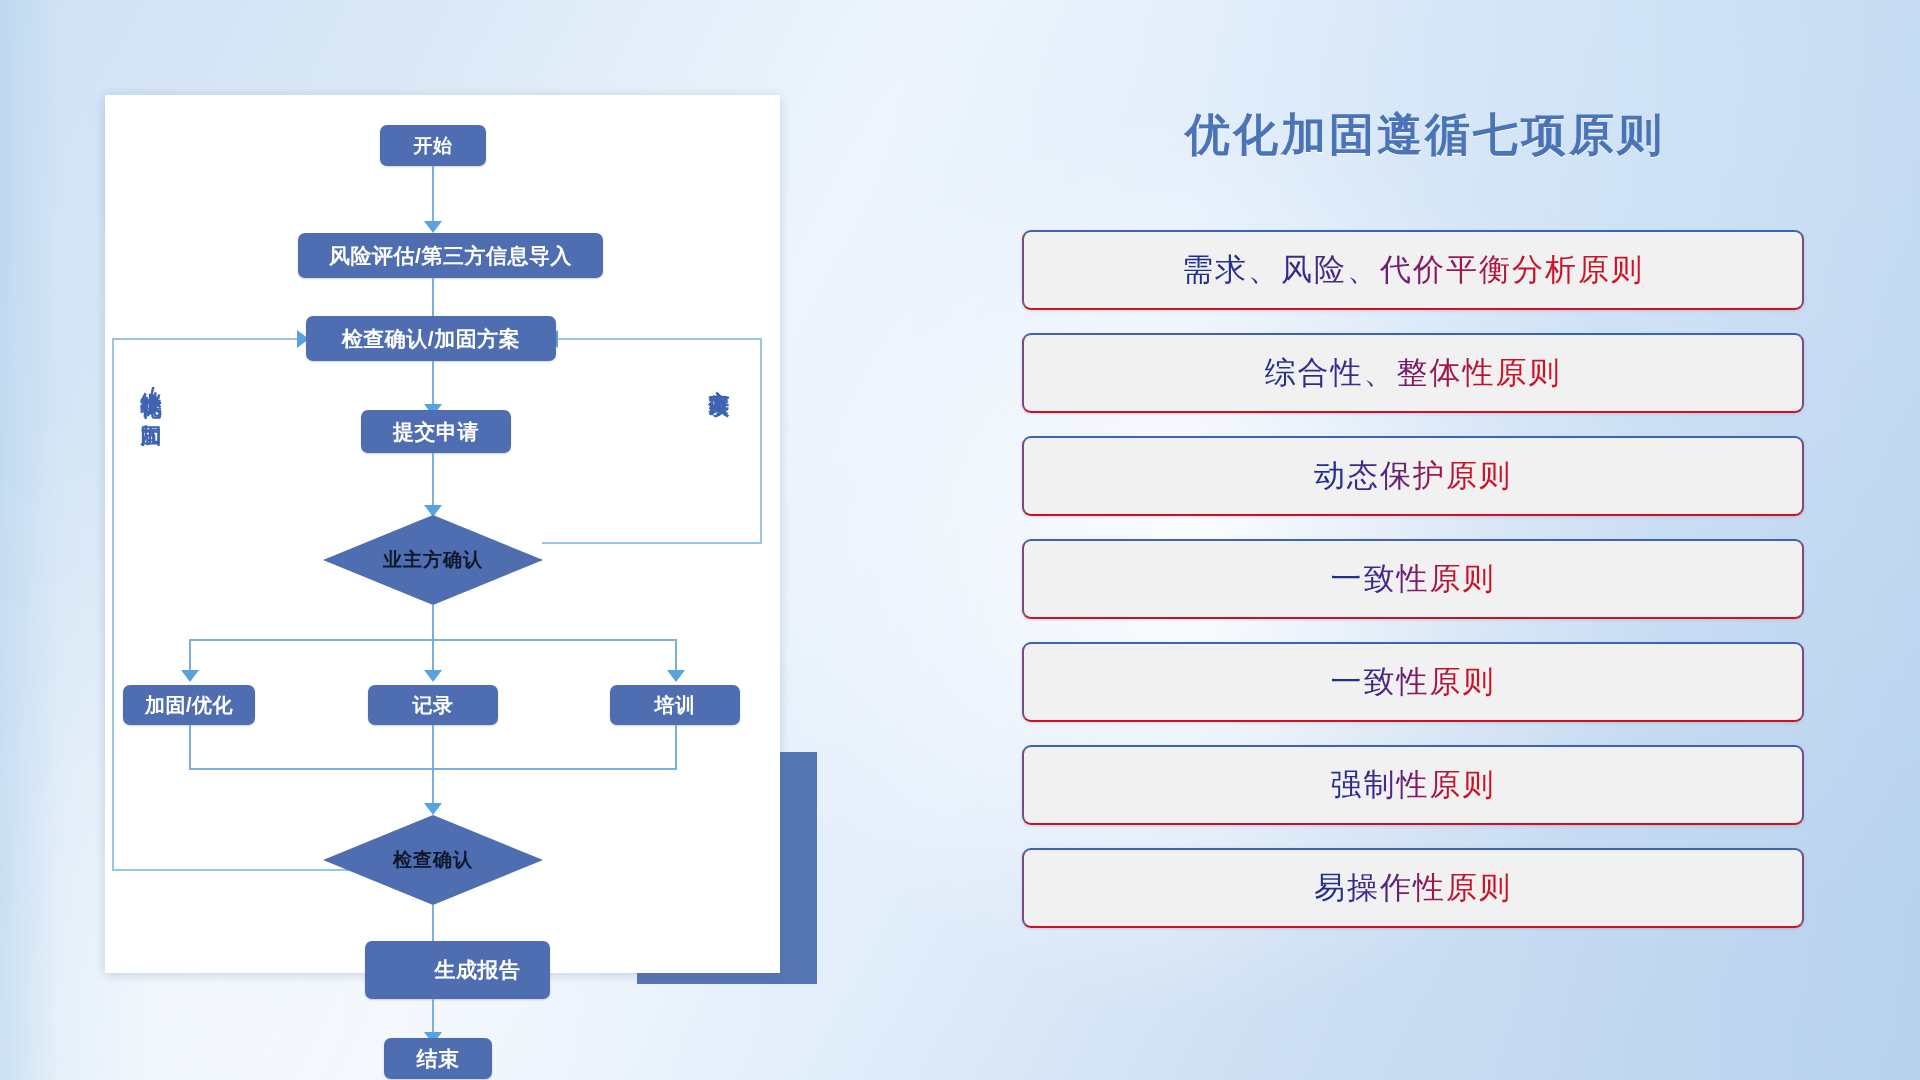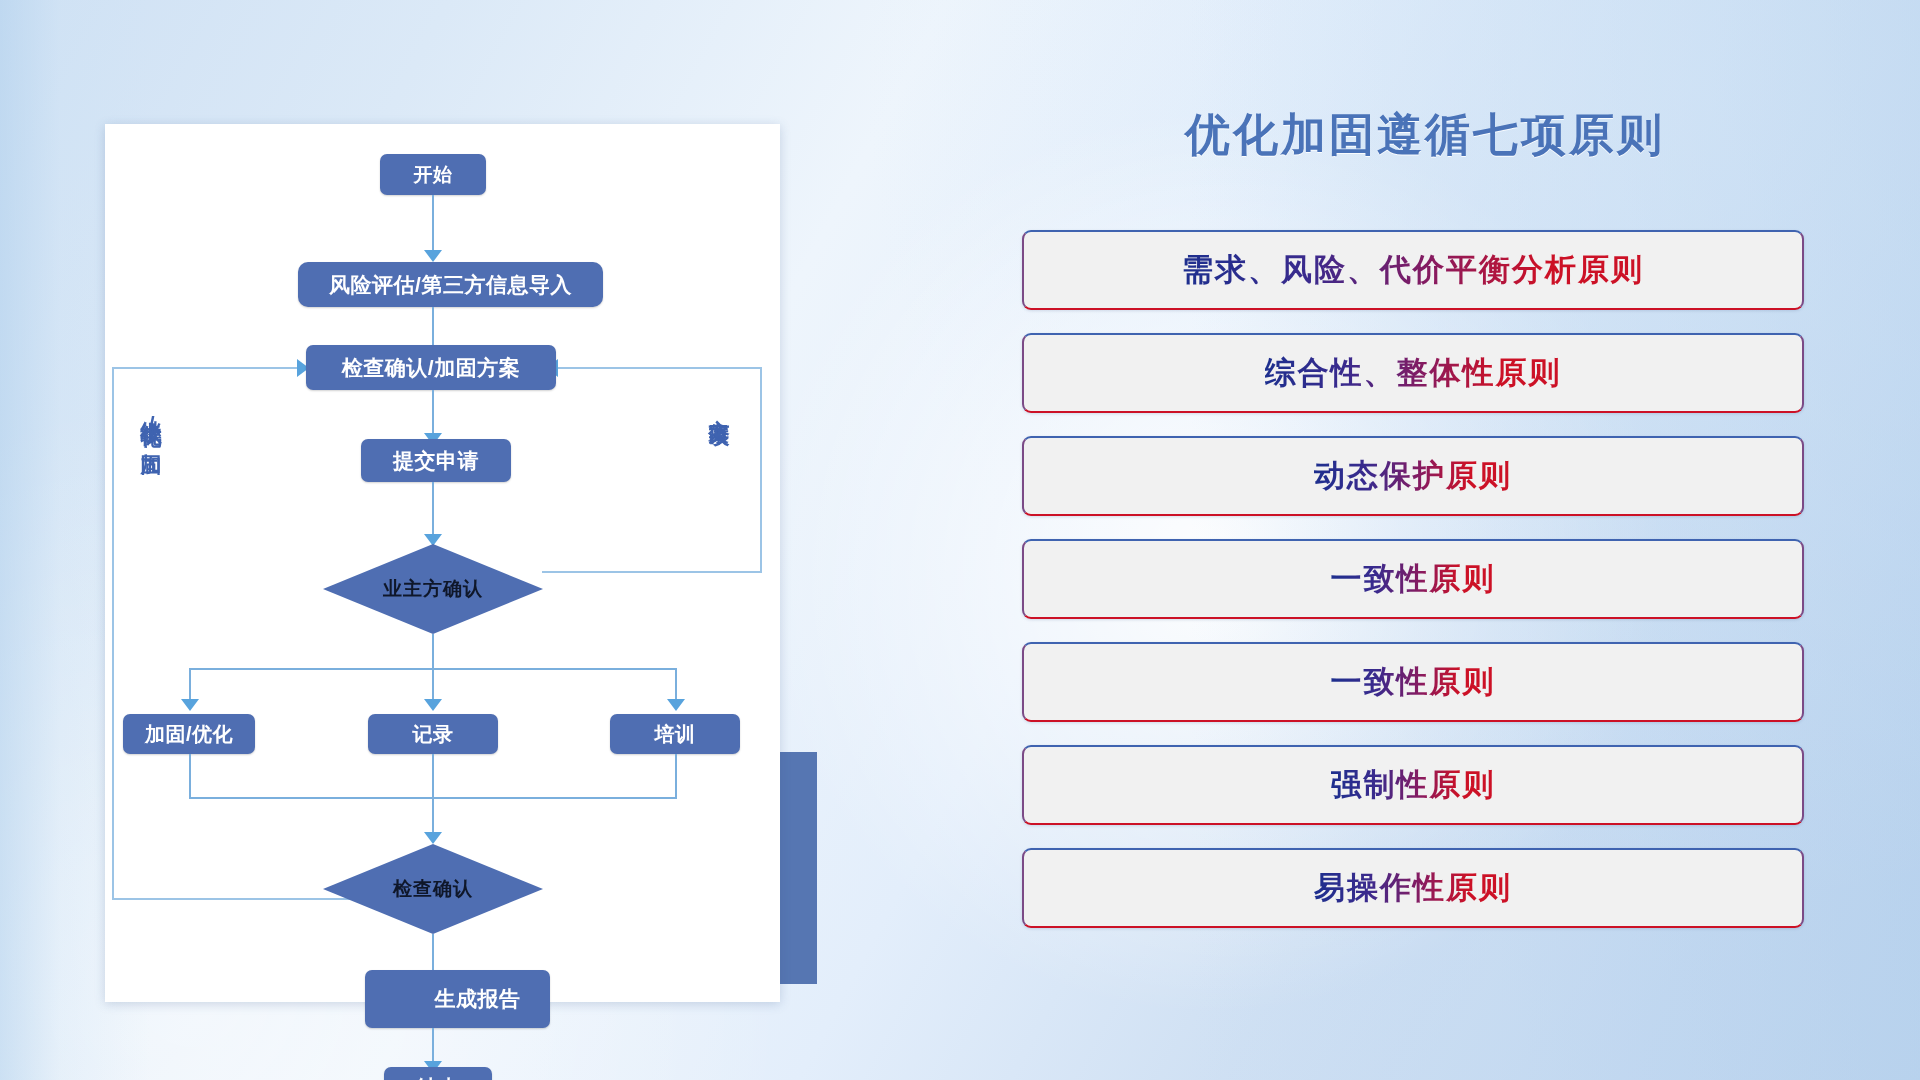--- a/index.html
+++ b/index.html
@@ -31,21 +31,20 @@
 
   
   #chart-shadow{
     position:absolute;left:637px;top:752px;width:180px;height:232px;
     background:#4e6fae;opacity:.95;
   }
   #chart-card{
     position:absolute;left:105px;top:95px;width:675px;height:878px;
     background:#ffffff;
     box-shadow:0 2px 10px rgba(60,90,140,.22);
-    margin-top:29px;
   }
   .node{
     position:absolute;background:#4f6eb2;color:#fff;
     border-radius:7px;display:flex;align-items:center;justify-content:center;
     font-weight:bold;letter-spacing:.5px;text-align:center;
     box-shadow:0 1px 2px rgba(0,0,0,.18);
   }
   .diamond-wrap{position:absolute;}
   .diamond-wrap svg{display:block;}
   .diamond-label{
@@ -78,21 +77,21 @@
     position:relative;height:76px;margin-bottom:23px;
     background:#f1f1f1;border-radius:9px;
     border-top:2px solid #3f63b0;
     border-bottom:2px solid #cc1126;
     border-left:2px solid #7b4a86;
     border-right:2px solid #7b4a86;
     display:flex;align-items:center;justify-content:center;
     box-shadow:0 1px 3px rgba(60,90,140,.18);
   }
   .principle .ptext{
-    font-size:31px;font-weight:bold;letter-spacing:2px;
+    font-size:31px;font-weight:normal;letter-spacing:2px;
     background:linear-gradient(90deg,#1d2f8e 0%,#3b2a8d 28%,#8a1a5e 55%,#cc1126 78%,#cc1126 100%);
     -webkit-background-clip:text;background-clip:text;
     -webkit-text-fill-color:transparent;color:#8a1a5e;
     white-space:nowrap;
   }
 </style>
 </head>
 <body>
 
 <div id="slide">
@@ -110,21 +109,21 @@
     <div class="loopline" style="left:437px;top:447px;width:220px;height:2px;"></div>
     <div class="loopline" style="left:452px;top:243px;width:205px;height:2px;"></div>
     <div class="arrow arrow-left" style="left:441px;top:235px;"></div>
 
     <div class="node" style="left:275px;top:30px;width:106px;height:41px;font-size:19px;">
       <span>开始</span>
     </div>
     <div class="vline" style="left:327px;top:71px;height:60px;"></div>
     <div class="arrow arrow-down" style="left:319px;top:126px;"></div>
 
-    <div class="node" style="left:193px;top:138px;width:305px;height:45px;font-size:21px;border-radius:10px;">
+    <div class="node" style="left:193px;top:138px;width:305px;height:45px;font-size:21px;">
       <span>风险评估/第三方信息导入</span>
     </div>
     <div class="vline" style="left:327px;top:183px;height:52px;"></div>
     <div class="arrow arrow-down" style="left:319px;top:228px;"></div>
 
     <div class="node" style="left:201px;top:221px;width:250px;height:45px;font-size:21px;">
       <span>检查确认/加固方案</span>
     </div>
     <div class="vline" style="left:327px;top:266px;height:50px;"></div>
     <div class="arrow arrow-down" style="left:319px;top:309px;"></div>

